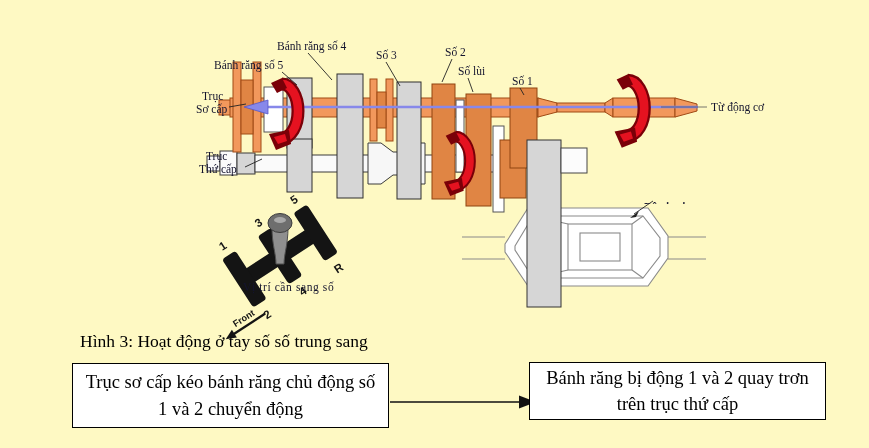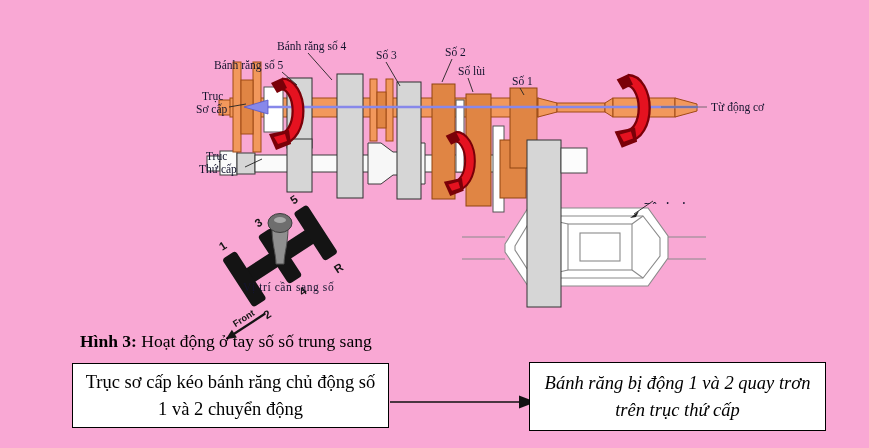--- a/index.html
+++ b/index.html
@@ -1,26 +1,26 @@
 <!DOCTYPE html>
 <html><head>
 <meta charset="utf-8">
 <style>
   html,body{margin:0;padding:0;background:#fff;}
-  #page{position:relative;width:869px;height:448px;background:#f9a8d4;overflow:hidden;
+  #page{position:relative;width:869px;height:448px;background:#fef9c3;overflow:hidden;
         font-family:"Liberation Serif",serif;}
   #diagram-svg{position:absolute;left:0;top:0;}
   .svg-label{font-family:"Liberation Serif",serif;font-size:11.5px;fill:#14142e;}
   .caption{position:absolute;left:80px;top:331px;font-size:17.5px;color:#000;}
-  .caption b{font-weight:bold;}
+  .caption b{font-weight:normal;}
   .flowbox{position:absolute;border:1.6px solid #000;display:flex;align-items:center;
            justify-content:center;text-align:center;font-size:18.5px;line-height:1.42;
            color:#000;padding:2px 8px;box-sizing:border-box;background:#fff;}
   #flowbox-1{left:72px;top:363px;width:317px;height:65px;}
-  #flowbox-2{left:529px;top:362px;width:297px;height:69px;font-style:italic;}
+  #flowbox-2{left:529px;top:362px;width:297px;height:58px;}
 </style>
 </head>
 <body>
 
 <div id="page">
 
   <svg id="diagram-svg" width="869" height="448" viewBox="0 0 869 448">
     <defs>
       <pattern id="hatchOrange" patternUnits="userSpaceOnUse" width="4" height="4">
         <rect width="4" height="4" fill="#F29A5E"></rect>

